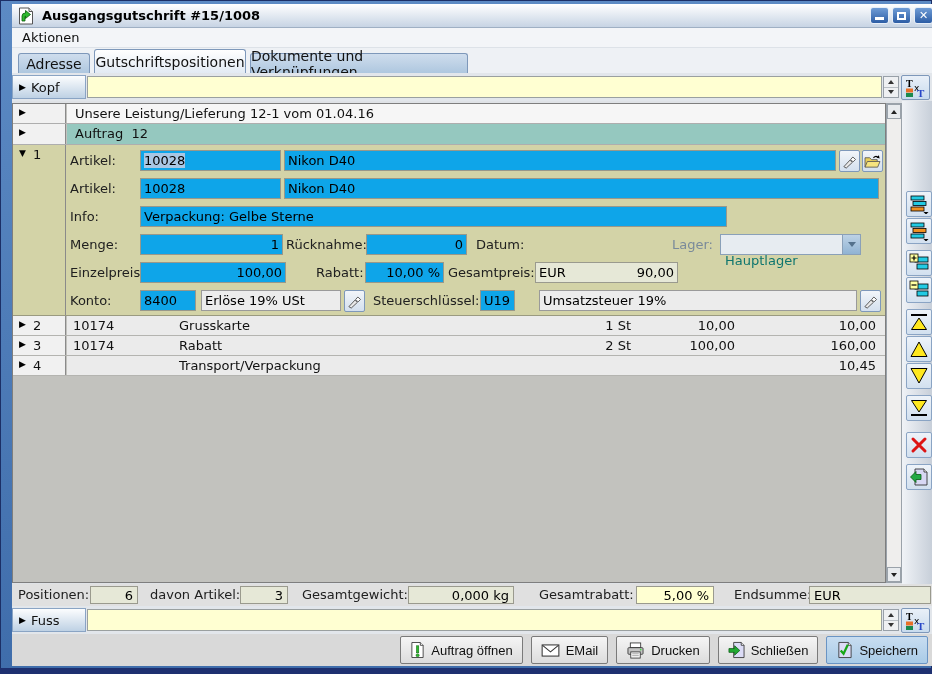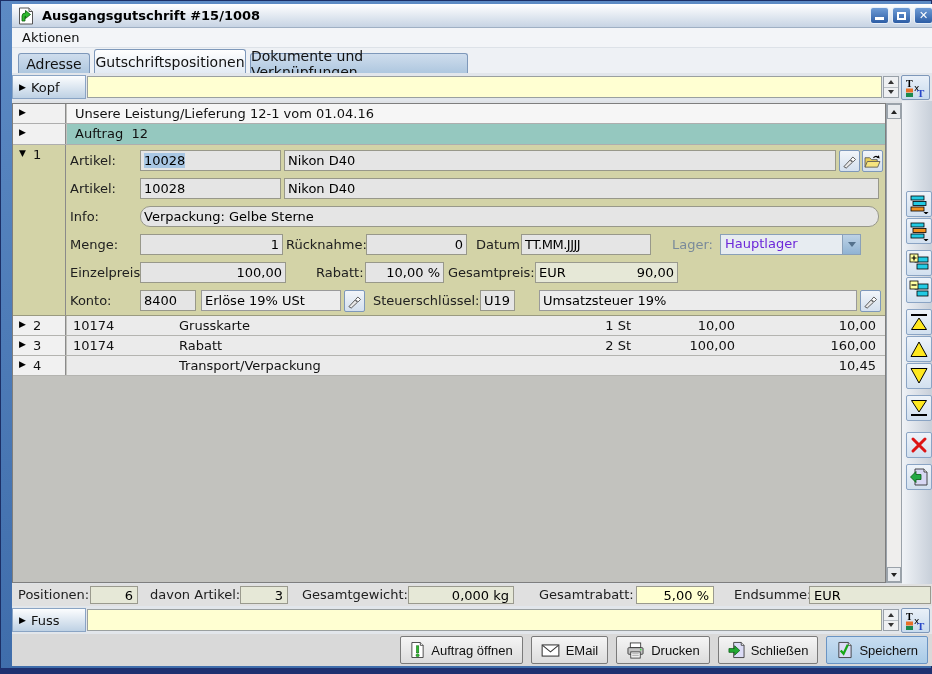--- a/index.html
+++ b/index.html
@@ -59,29 +59,29 @@
   .lrow2 { top:232px; } .lrow3 { top:252px; }
   .lrow .rowbody { background:#ebebeb; }
   .cell { position:absolute; top:2px; }
   .c-art { left:6px; } .c-text { left:92px;margin-left:20px; }
   .c-menge { right:254px; width:90px; text-align:right; }
   .c-preis { right:150px; width:90px; text-align:right; }
   .c-summe { right:9px; width:110px; text-align:right; }
 
   
   .lbl { position:absolute; height:21px; line-height:21px; font-size:13px; color:#202020; }
-  .field { position:absolute; height:21px; background:#e5e5e5; border:1px solid #98988a; font-size:13px; color:#000; display:flex; align-items:center; padding:0 3px; overflow:hidden; }
+  .field { position:absolute; height:21px; background:#0ea5e9; border:1px solid #98988a; font-size:13px; color:#000; display:flex; align-items:center; padding:0 3px; overflow:hidden; }
   .field.rt { justify-content:flex-end; }
   .field.between { justify-content:space-between; }
   .field.ro-green { background:#e6e8d7; border-color:#9a9a8e; }
   .field.ro-gray { background:#ececec; border-color:#9a9a9a; }
   .selected { background:#a9c7e4; }
   .minibtn { position:absolute; width:21px; height:22px; background:linear-gradient(180deg,#f2f5f9,#d4e0ee); border:1px solid #7e98ba; border-radius:2px; display:flex; align-items:center; justify-content:center; }
   .combo { position:absolute; height:21px; background:#e7ecf1; border:1px solid #8aa0b8; display:flex; }
-  .combo .cval { flex:1; font-size:13px; color:#6d28d9; padding:1px 4px; overflow:hidden; white-space:nowrap; }
+  .combo .cval { flex:1; font-size:13px; color:#0f766e; padding:18px 4px; overflow:hidden; white-space:nowrap; }
   .combo .cbtn { width:18px; background:linear-gradient(180deg,#bdd2e6,#90b3d3); border-left:1px solid #8aa0b8; display:flex; align-items:center; justify-content:center; }
   .combo .cbtn .tri-dn { border-left-width:4px; border-right-width:4px; border-top:5px solid #54718c; }
 
   
   .vscroll { position:absolute; left:874px; top:2px; width:16px; height:480px; background:#efeeed; border:1px solid #9aa2aa; }
   .sbtn { position:absolute; left:0; width:14px; height:15px; background:#e8ebee; border:1px solid #9aa2aa; display:flex; align-items:center; justify-content:center; }
   .sbtn.up { top:0; } .sbtn.dn { bottom:0; }
   .sbtn .tri-up { border-bottom-color:#222; } .sbtn .tri-dn { border-top-color:#222; }
 
   
@@ -205,28 +205,27 @@
               <path d="M10 4 q3 -3 5 0" stroke="#000" stroke-width="1.2" fill="none"></path>
               <path d="M15.8 1.2 l0.8 3.6 -3.4 -1.2 z" fill="#000"></path>
             </svg>
           </div>
 
           <span class="lbl" style="left:57px; top:33px;">Artikel:</span>
           <div class="field" style="left:127px; top:33px; width:141px;">10028</div>
           <div class="field" style="left:271px; top:33px; width:595px;">Nikon D40</div>
 
           <span class="lbl" style="left:57px; top:61px;">Info:</span>
-          <div class="field" style="left:127px; top:61px; width:739px;border-radius:10px;">Verpackung: Gelbe Sterne</div>
+          <div class="field" style="left:127px; top:61px; width:587px;">Verpackung: Gelbe Sterne</div>
 
           <span class="lbl" style="left:57px; top:89px;">Menge:</span>
           <div class="field rt" style="left:127px; top:89px; width:143px;">1</div>
           <span class="lbl" style="left:273px; top:89px;">Rücknahme:</span>
           <div class="field rt" style="left:353px; top:89px; width:101px;">0</div>
           <span class="lbl" style="left:463px; top:89px;">Datum:</span>
-          <div class="field" style="left:508px; top:89px; width:130px; letter-spacing:-0.5px;">TT.MM.JJJJ</div>
           <span class="lbl" style="left:659px; top:89px; color:#7a8a9a;">Lager:</span>
           <div class="combo" style="left:707px; top:89px; width:141px;">
             <span class="cval">Hauptlager</span>
             <span class="cbtn">
                 <span class="tri-dn"></span>
               </span>
           </div>
 
           <span class="lbl" style="left:57px; top:117px;">Einzelpreis:</span>
           <div class="field rt" style="left:127px; top:117px; width:146px;">100,00</div>

